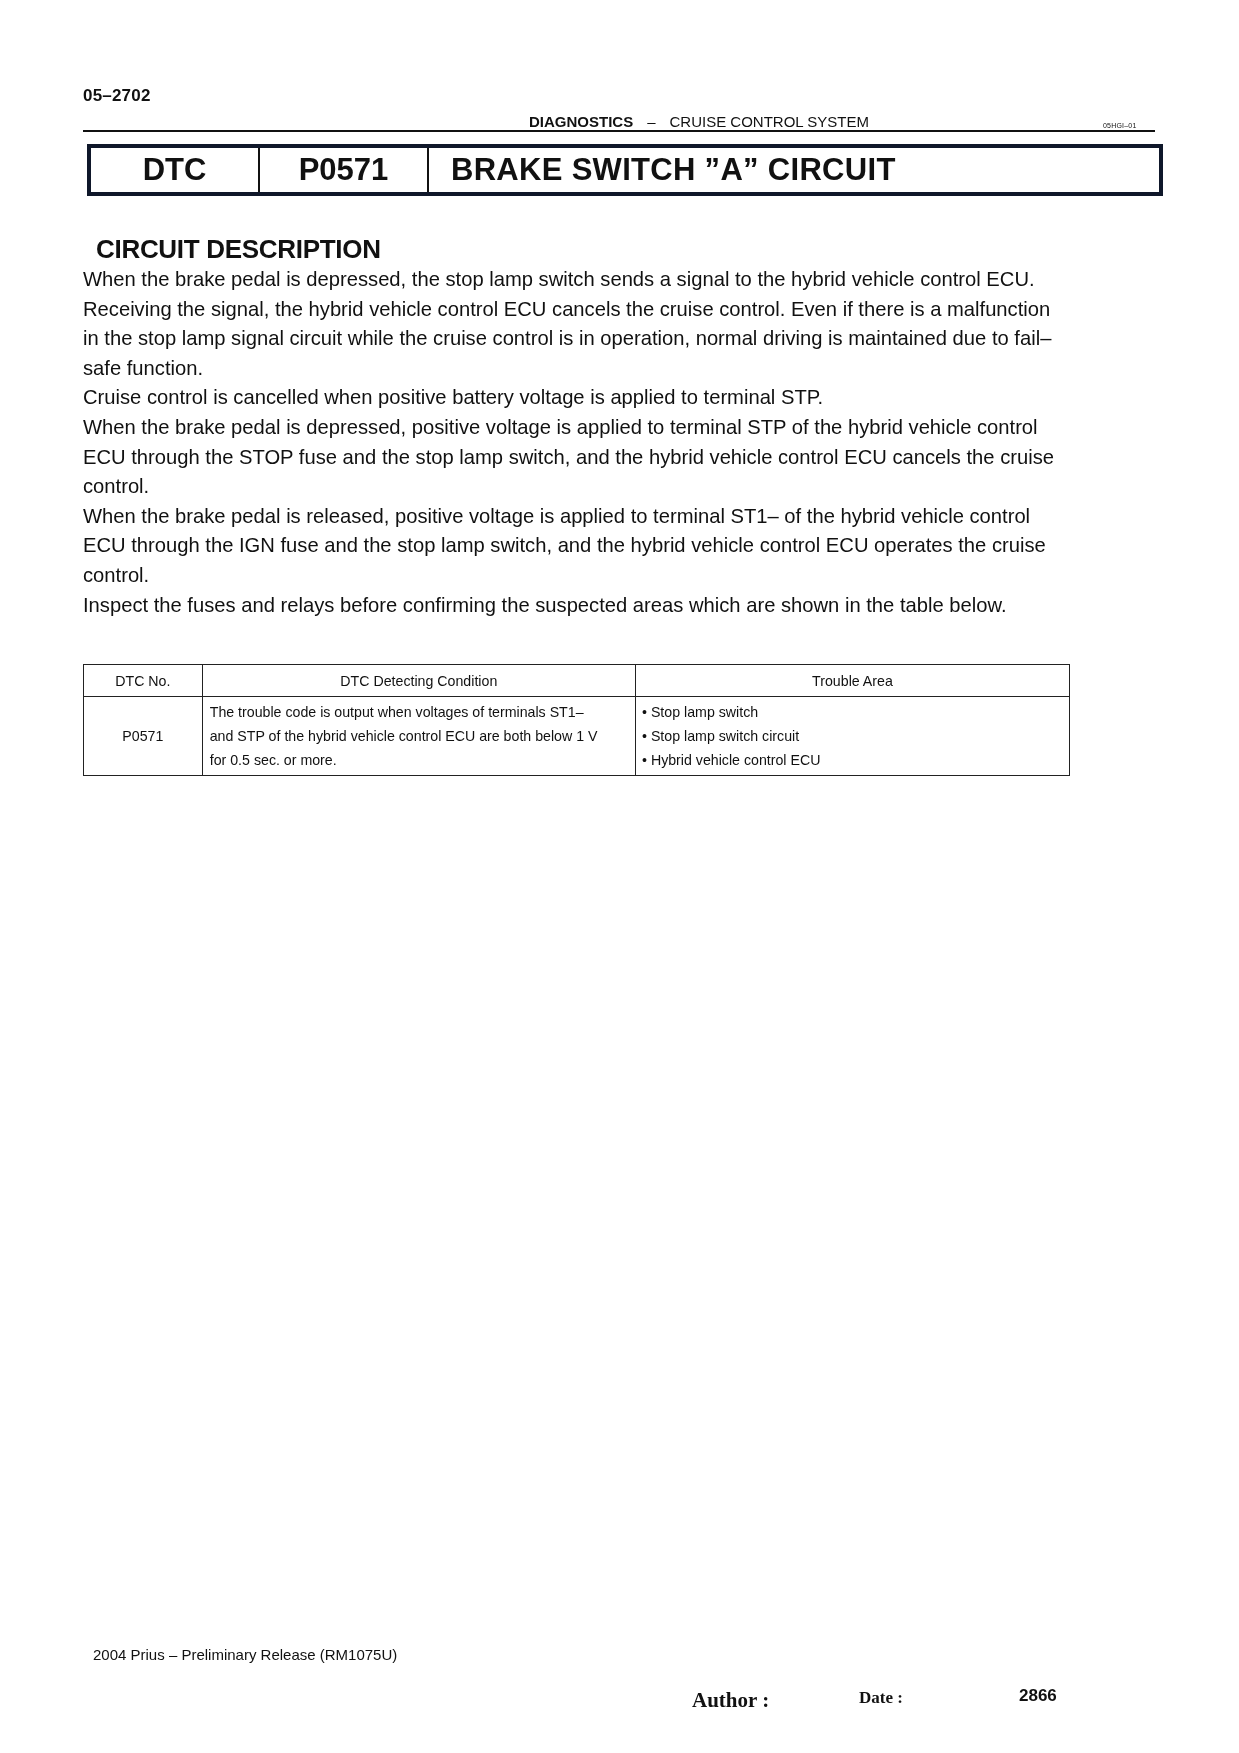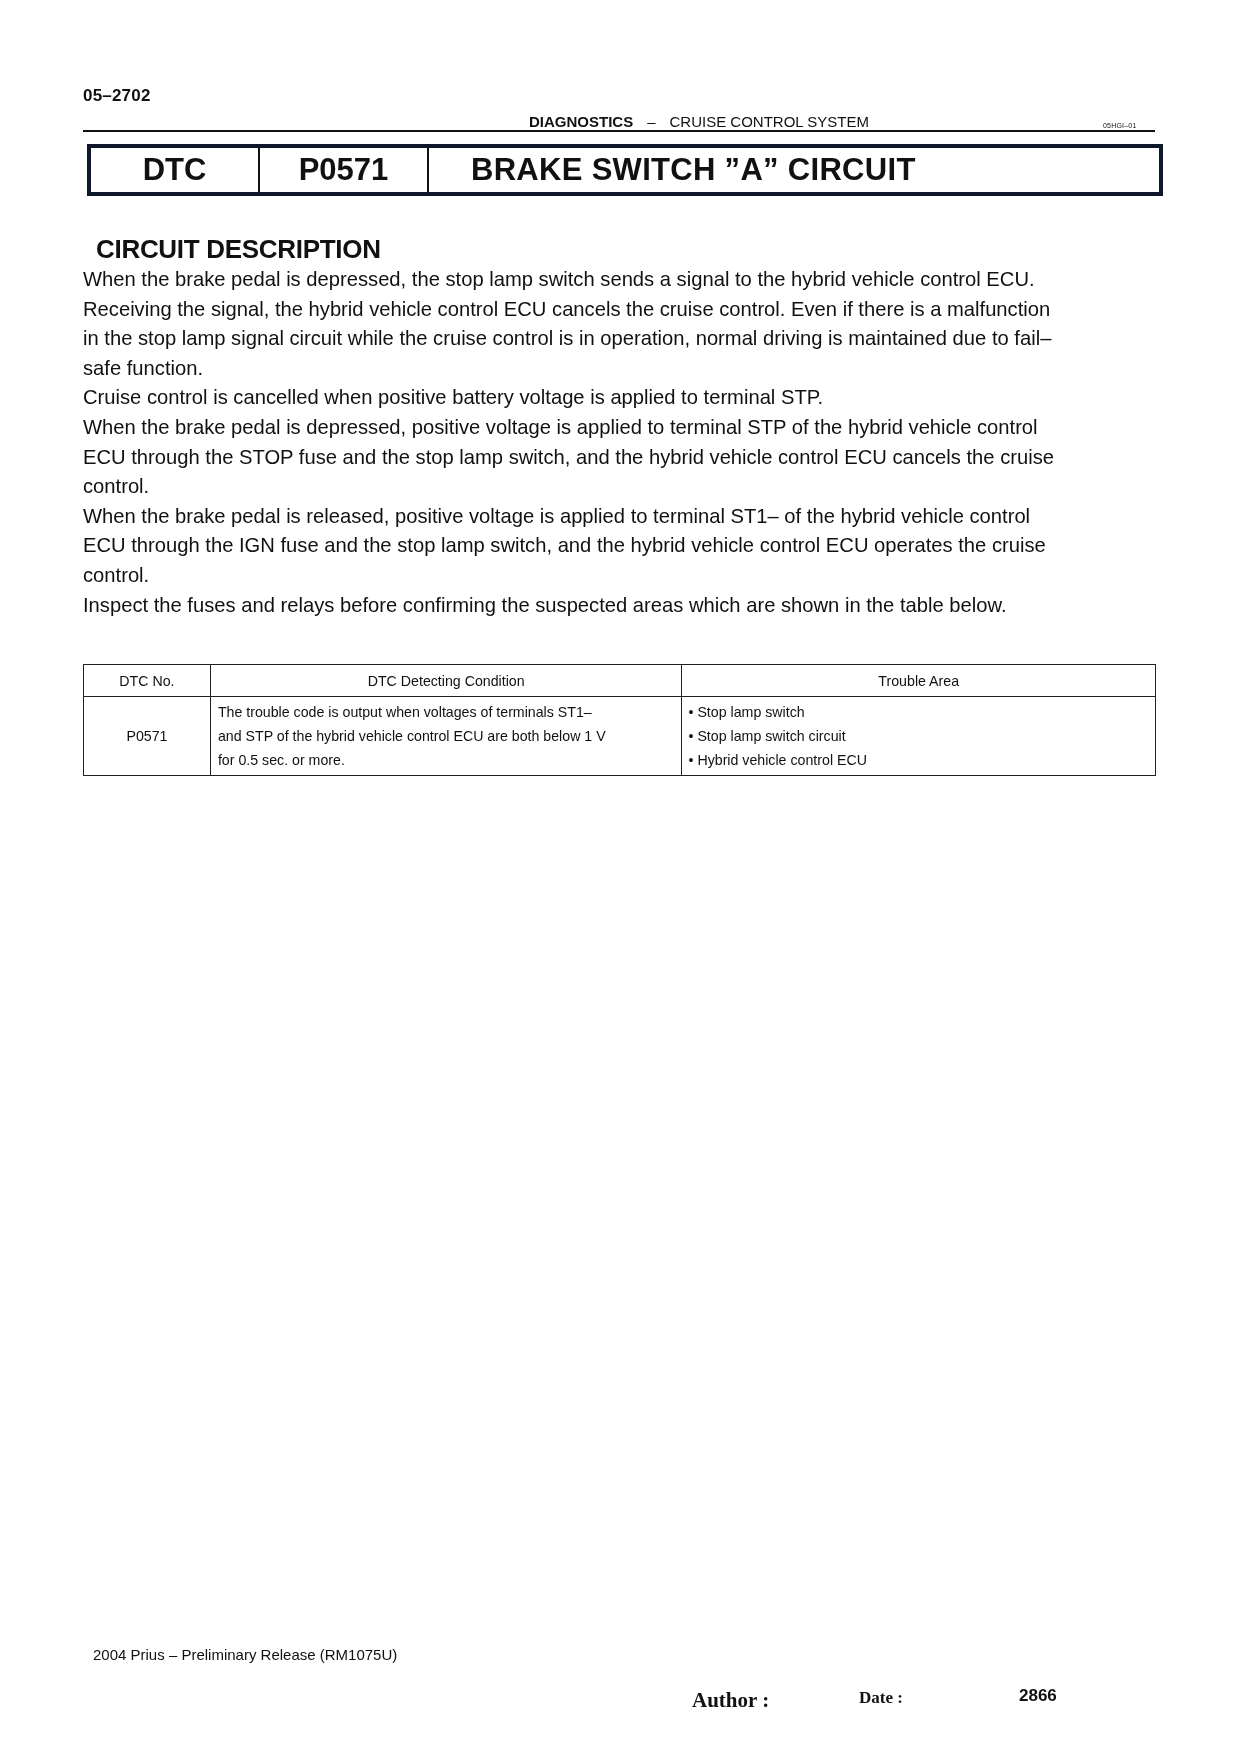--- a/index.html
+++ b/index.html
@@ -11,25 +11,25 @@
   #section-header .inner { position:absolute; left:481px; top:0; font-size:15px; white-space:nowrap;margin-left:48px; }
   #section-header .bold { font-weight:bold; }
   #section-header .dash { margin:0 14px; }
   #doc-code { left:1103px; top:122px; font-size:7px; letter-spacing:0.2px; }
   #header-rule { left:83px; top:130px; width:1072px; height:2px; background:#111; }
   #title-box { left:87px; top:144px; width:1068px; height:44px; border:4px solid #0f172a;
                display:flex; }
   #title-box .cell { display:flex; align-items:center; font-weight:bold; font-size:31px; height:44px; }
   #title-box .c1 { width:167px; justify-content:center; border-right:2px solid #111; }
   #title-box .c2 { width:167px; justify-content:center; border-right:2px solid #111; }
-  #title-box .c3 { padding-left:22px; letter-spacing:0.3px;margin-left:20px; }
+  #title-box .c3 { padding-left:22px; letter-spacing:0.3px; }
   #section-title { left:83px; top:234px; font-size:26px; font-weight:bold; letter-spacing:-0.3px;margin-left:13px; }
   #body-text { left:83px; top:265px; width:1075px; font-size:20.2px; line-height:29.6px; }
   #body-text p { margin:0; white-space:nowrap; }
-  #dtc-table { left:83px; top:664px; width:1073px; border-collapse:collapse; font-size:14.2px; }
+  #dtc-table { left:83px; top:664px; width:987px; border-collapse:collapse; font-size:14.2px; }
   #dtc-table th, #dtc-table td { border:1.5px solid #222; font-weight:normal; padding:0; }
   #dtc-table th { height:31px; text-align:center; }
   #dtc-table td.code { text-align:center; vertical-align:middle; }
   #dtc-table td.cond { padding:3px 7px; line-height:24px; vertical-align:top; }
   #dtc-table td.area { padding:3px 6px; line-height:24px; vertical-align:top; }
   #dtc-table .bullet { margin-right:4px; }
   #footer-release { left:93px; top:1646px; font-size:15px; }
   #footer-author { left:692px; top:1688px; font-family:"Liberation Serif", serif; font-weight:bold; font-size:21px; }
   #footer-date { left:859px; top:1688px; font-family:"Liberation Serif", serif; font-weight:bold; font-size:17px; }
   #footer-page { left:1019px; top:1686px; font-size:17px; font-weight:bold; }

